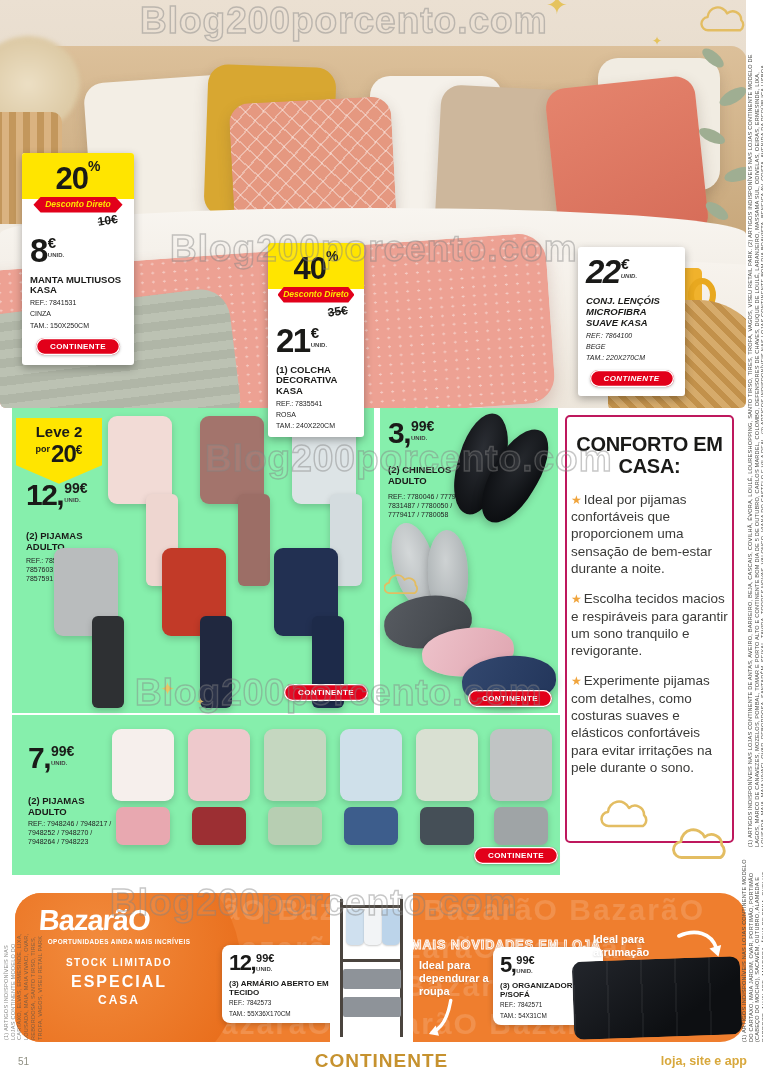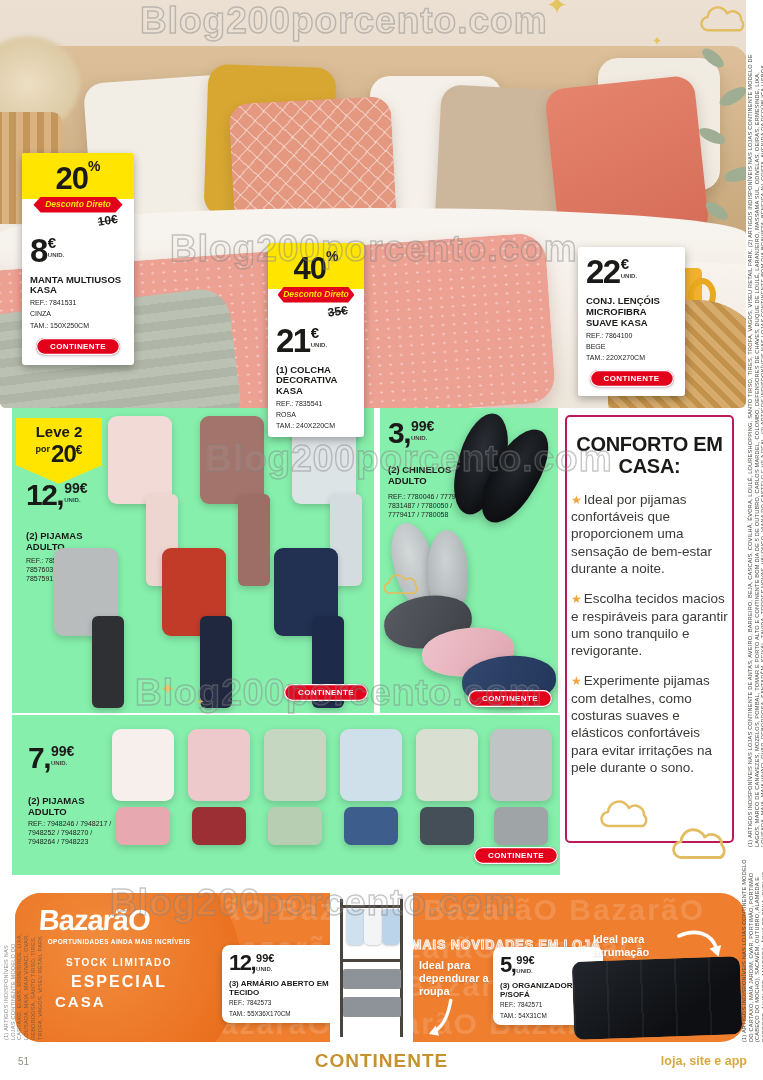--- a/index.html
+++ b/index.html
@@ -85,21 +85,21 @@
 
   
   .banner{position:absolute;left:15px;top:893px;width:731px;height:149px;border-radius:26px;background:#ef7e2e;overflow:hidden;}
   .pat{position:absolute;font-weight:800;font-size:30px;letter-spacing:2px;white-space:nowrap;color:rgba(255,255,255,.15);}
   .blob{position:absolute;left:-18px;top:-48px;width:244px;height:244px;border-radius:50%;
         background:radial-gradient(ellipse at 42% 42%,#f28c3e,#e96f1d 75%);}
   .bz-logo{position:absolute;left:24px;top:11px;font-size:29px;font-weight:800;color:#fff;transform:skew(-4deg);letter-spacing:-1px;}
   .bz-tag{position:absolute;left:14px;top:45px;width:180px;text-align:center;font-size:6.4px;font-weight:800;color:#fff;letter-spacing:.4px;}
   .bz-stock{position:absolute;left:40px;top:64px;width:128px;text-align:center;font-size:10px;font-weight:800;color:#fff;letter-spacing:1.5px;}
   .bz-l1{position:absolute;left:40px;top:80px;width:128px;text-align:center;font-size:16px;font-weight:800;color:#fff;letter-spacing:2px;}
-  .bz-l2{position:absolute;left:40px;top:100px;width:128px;font-size:15px;font-weight:800;color:#fff;letter-spacing:2px;}
+  .bz-l2{position:absolute;left:40px;top:100px;width:128px;text-align:center;font-size:12px;font-weight:800;color:#fff;letter-spacing:2px;}
   .mini-card{position:absolute;background:#fff;border-radius:8px;padding:5px 7px;box-shadow:0 2px 6px rgba(0,0,0,.2);}
   .mini-card .p-int{font-size:22px;}
   .mini-card .p-dec{font-size:11px;}
   .mini-card .prod-name{font-size:8px;margin-top:3px;}
   .mini-card .prod-meta{font-size:6.4px;}
   .white-col{position:absolute;left:315px;top:0;width:83px;height:149px;background:#fff;}
   .aprov{position:absolute;left:388px;top:4px;font-size:35px;font-weight:800;letter-spacing:1px;
          color:rgba(255,255,255,.12);-webkit-text-stroke:2px #fff;}
   .aprov-sub{position:absolute;left:396px;top:45px;font-size:12.5px;font-weight:800;letter-spacing:1px;
              color:rgba(255,255,255,.15);-webkit-text-stroke:1px rgba(255,255,255,.95);}
@@ -191,21 +191,21 @@
       <div class="price-row">
         <span class="p-int">21</span><span class="p-sup"><span class="p-dec">€</span><span class="p-unit">UNID.</span></span>
       </div>
       <div class="prod-name">(1) COLCHA DECORATIVA KASA</div>
       <div class="prod-meta">REF.: 7835541</div>
       <div class="prod-meta">ROSA</div>
       <div class="prod-meta">TAM.: 240X220CM</div>
     </div>
   </div>
 
-  <div class="tag" style="left:578px;top:247px;width:107px;">
+  <div class="tag" style="left:578px;top:247px;width:107px;font-style:italic;">
     <div class="tag-body" style="padding-top:6px;">
       <div class="price-row">
         <span class="p-int">22</span><span class="p-sup"><span class="p-dec">€</span><span class="p-unit">UNID.</span></span>
       </div>
       <div class="prod-name">CONJ. LENÇÓIS MICROFIBRA SUAVE KASA</div>
       <div class="prod-meta">REF.: 7864100</div>
       <div class="prod-meta">BEGE</div>
       <div class="prod-meta">TAM.: 220X270CM</div>
       <div class="cont-pill" style="margin:8px auto 3px;">CONTINENTE</div>
     </div>

